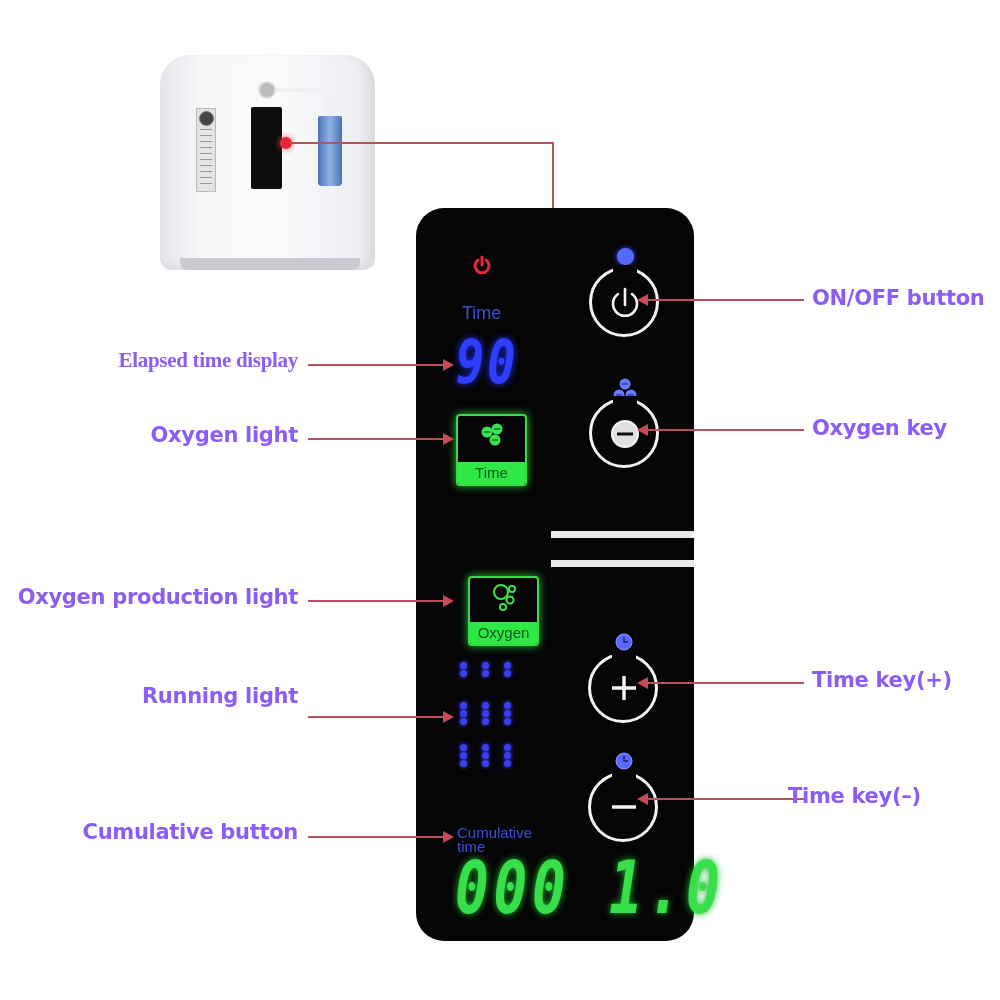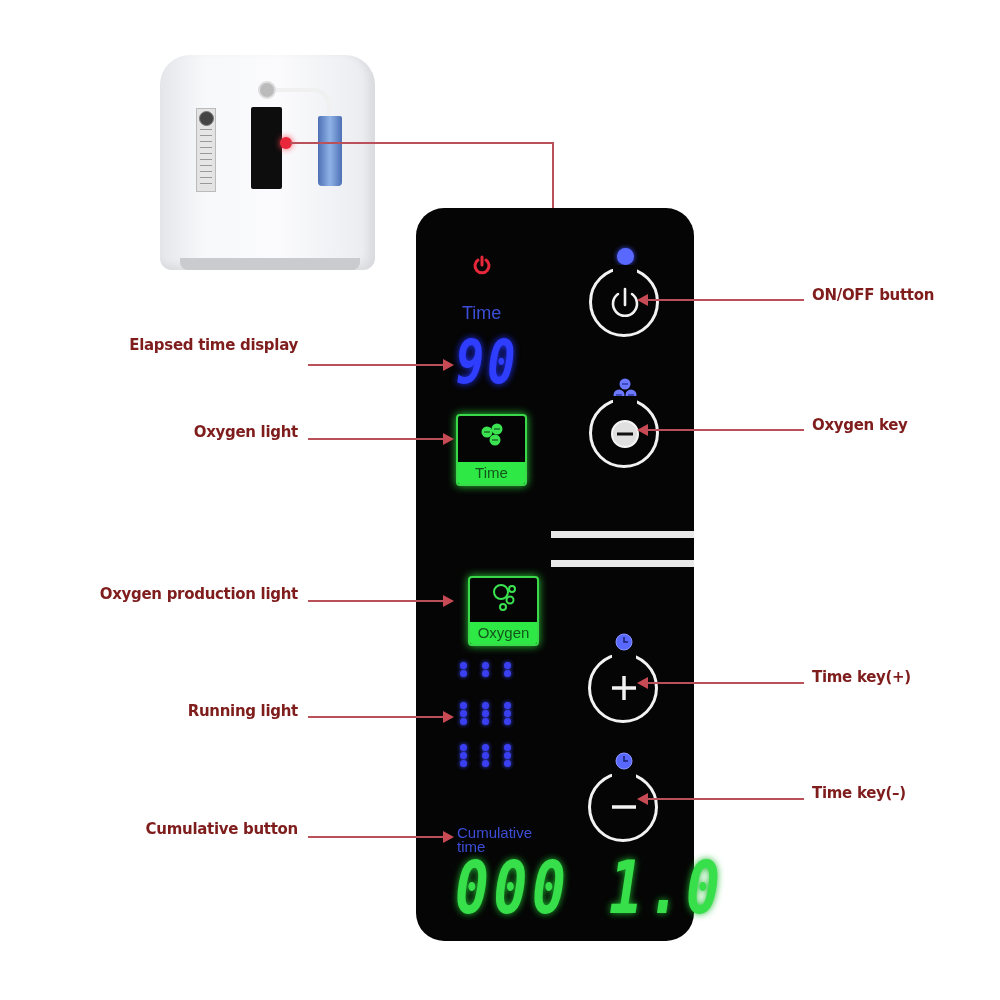--- a/index.html
+++ b/index.html
@@ -1,21 +1,21 @@
 <!DOCTYPE html>
 <html><head>
 <meta charset="utf-8">
 <style>
   html, body { margin:0; padding:0; }
   body { width:1000px; height:1000px; background:#ffffff; position:relative; overflow:hidden;
          font-family:"Liberation Sans", "DejaVu Sans", sans-serif; }
   .abs { position:absolute; }
 
   
-  .label { position:absolute; color:#7f1d1d; font-weight:bold; font-size:15px; white-space:nowrap;
+  .label { position:absolute; color:#8b5cf6; font-weight:bold; font-size:21px; white-space:nowrap;
            font-family:"DejaVu Sans", sans-serif; letter-spacing:-0.3px; }
   .label.left { text-align:right; }
   .line { position:absolute; height:2px; background:#b9505a; }
   .arrowhead { position:absolute; width:0; height:0; border-top:6px solid transparent; border-bottom:6px solid transparent; }
   .ah-right { border-left:11px solid #c84a55; }
   .ah-left { border-right:11px solid #c84a55; }
 
   
   .device { left:160px; top:55px; width:215px; height:215px; border-radius:30px 30px 12px 12px;
             background:linear-gradient(90deg,#e4e6ea 0%,#f7f8fa 20%,#fbfbfd 55%,#e9ebef 100%);
@@ -211,33 +211,33 @@
     <circle cx="9" cy="9" r="8" fill="#5969ff" stroke="#8a95ff" stroke-width="1"></circle>
     <polyline points="9,4 9,9 13,9" fill="none" stroke="#1a1f70" stroke-width="1.5"></polyline>
   </svg>
   <div class="btn-ring" style="left:3px;top:20px;"></div>
   <div class="btn-gap" style="left:27px;top:18px;"></div>
   <svg class="abs" style="left:24px;top:40px;" width="30" height="30" viewBox="0 0 30 30">
     <line x1="3" y1="15" x2="27" y2="15" stroke="#f2f2f2" stroke-width="3.5"></line>
   </svg>
 </div>
 
-<div class="label left" style="right:702px;top:336px;">Elapsed time display</div>
+<div class="label left" style="right:702px;top:348px;font-family:Liberation Serif, serif;">Elapsed time display</div>
 <div class="line" style="left:308px;top:364px;width:140px;"></div>
 <div class="arrowhead ah-right" style="left:443px;top:359px;"></div>
 
 <div class="label left" style="right:702px;top:423px;">Oxygen light</div>
 <div class="line" style="left:308px;top:438px;width:140px;"></div>
 <div class="arrowhead ah-right" style="left:443px;top:433px;"></div>
 
 <div class="label left" style="right:702px;top:585px;">Oxygen production light</div>
 <div class="line" style="left:308px;top:600px;width:140px;"></div>
 <div class="arrowhead ah-right" style="left:443px;top:595px;"></div>
 
-<div class="label left" style="right:702px;top:702px;">Running light</div>
+<div class="label left" style="right:702px;top:684px;">Running light</div>
 <div class="line" style="left:308px;top:716px;width:140px;"></div>
 <div class="arrowhead ah-right" style="left:443px;top:711px;"></div>
 
 <div class="label left" style="right:702px;top:820px;">Cumulative button</div>
 <div class="line" style="left:308px;top:836px;width:140px;"></div>
 <div class="arrowhead ah-right" style="left:443px;top:831px;"></div>
 
 <div class="arrowhead ah-left" style="left:637px;top:294px;"></div>
 <div class="line" style="left:646px;top:299px;width:158px;"></div>
 <div class="label" style="left:812px;top:286px;">ON/OFF button</div>
@@ -245,13 +245,13 @@
 <div class="arrowhead ah-left" style="left:637px;top:424px;"></div>
 <div class="line" style="left:646px;top:429px;width:158px;"></div>
 <div class="label" style="left:812px;top:416px;">Oxygen key</div>
 
 <div class="arrowhead ah-left" style="left:637px;top:677px;"></div>
 <div class="line" style="left:646px;top:682px;width:158px;"></div>
 <div class="label" style="left:812px;top:668px;">Time key(+)</div>
 
 <div class="arrowhead ah-left" style="left:637px;top:793px;"></div>
 <div class="line" style="left:646px;top:798px;width:158px;"></div>
-<div class="label" style="left:812px;top:784px;">Time key(–)</div>
+<div class="label" style="left:788px;top:784px;">Time key(–)</div>
 
 </body></html>

